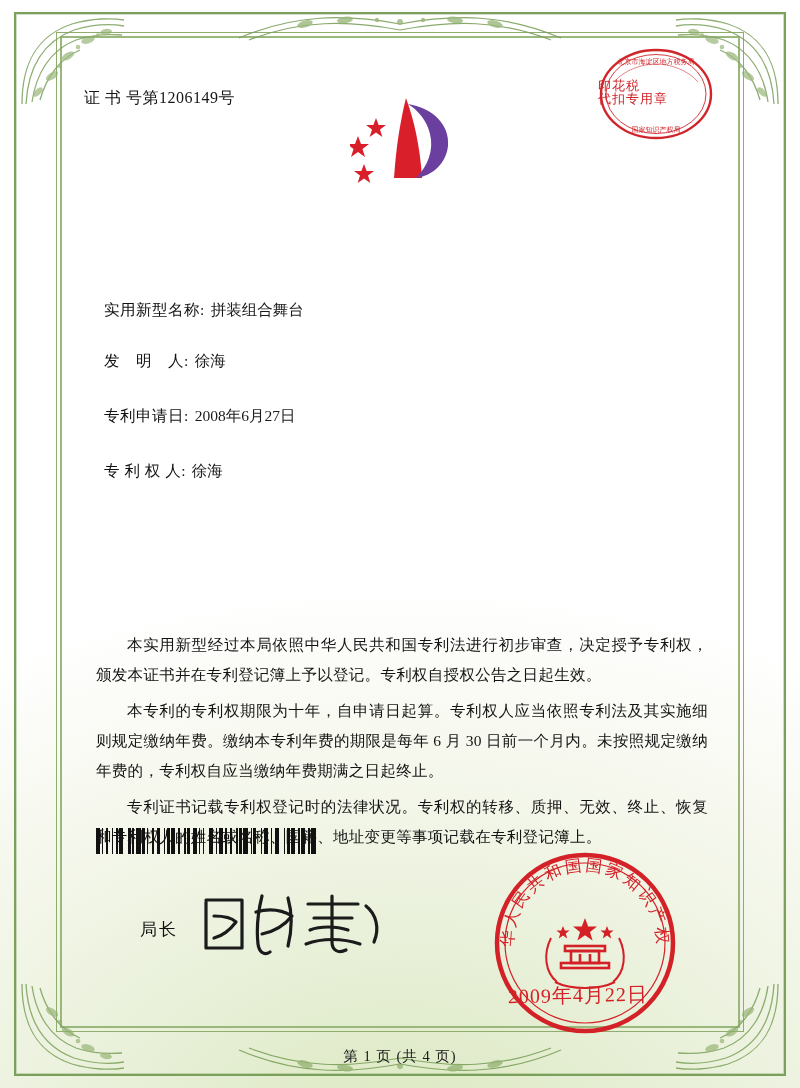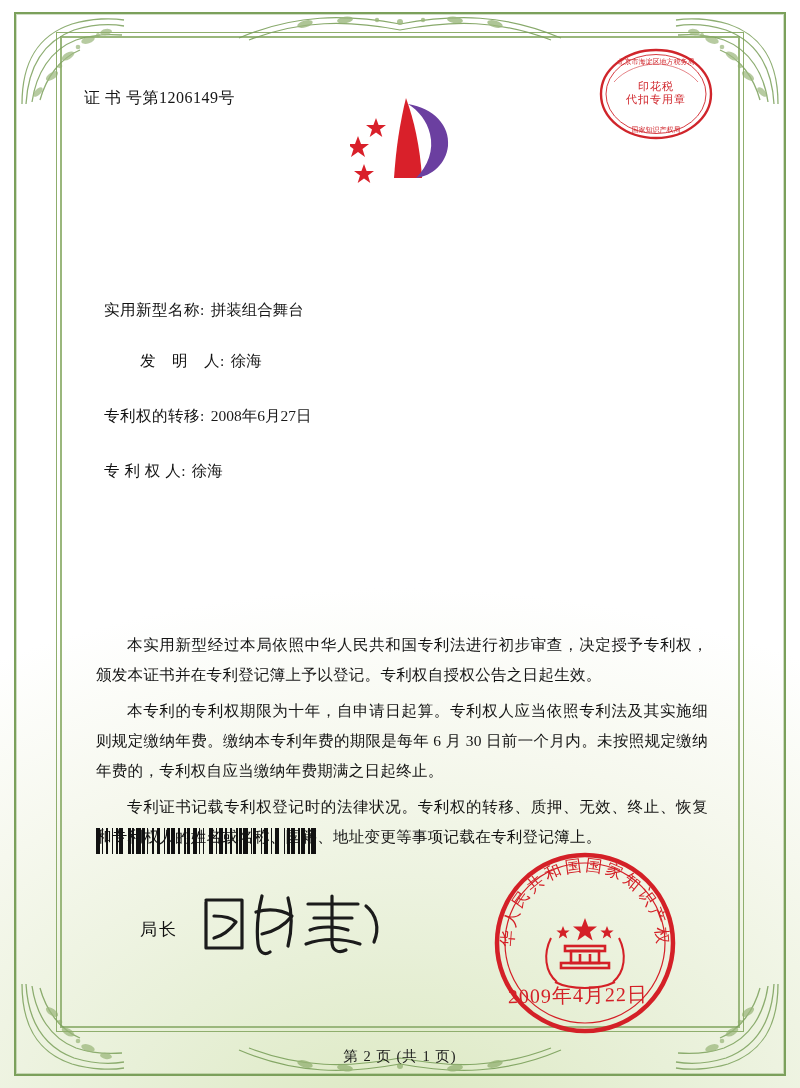--- a/index.html
+++ b/index.html
@@ -98,23 +98,23 @@
   .stamp-oval {
     position: absolute;
     right: 86px;
     top: 48px;
     width: 116px;
     height: 92px;
   }
   .stamp-oval .txt {
     position: absolute;
     left: 0; right: 0;
-    text-align: center;
+    text-align: left;
     color: #d0252b;
-    font-size: 11px;
+    font-size: 13px;
     line-height: 12px;
     font-family: Liberation Sans, sans-serif;
     letter-spacing: 1px;
   }
   .stamp-oval .t1 { top: 32px; }
   .stamp-oval .t2 { top: 45px; }
 
   .title {
     position: absolute;
     left: 0; right: 0;
@@ -144,21 +144,21 @@
     display: inline-block;
     color: #111;
     letter-spacing: 0.5px;
   }
   .field .val {
     display: inline-block;
     color: #1a1a1a;
     padding-left: 2px;
   }
   .field.f-name   { top: 0px; }
-  .field.f-inv    { margin-top: 30px; margin-left: 36px; }
+  .field.f-inv    { margin-top: 30px; }
   .field.f-pat    { margin-top: 30px; }
   .field.f-app    { margin-top: 34px; }
   .field.f-owner  { margin-top: 34px; }
   .field.f-grant  { margin-top: 34px; }
 
   .field .val.faded {
     color: #4a4a4a;
     font-family: "DejaVu Sans Mono", monospace;
     font-size: 14px;
     letter-spacing: 1px;
@@ -383,21 +383,21 @@
     <div class="fields">
       <div class="field f-name">
         <span class="lab">实用新型名称:</span>
         <span class="val">拼装组合舞台</span>
       </div>
       <div class="field f-inv">
         <span class="lab">发　明　人:</span>
         <span class="val">徐海</span>
       </div>
       <div class="field f-app">
-        <span class="lab">专利权的转移:</span>
+        <span class="lab">专利申请日:</span>
         <span class="val">2008年6月27日</span>
       </div>
       <div class="field f-owner">
         <span class="lab">专 利 权 人:</span>
         <span class="val">徐海</span>
       </div>
     </div>
 
     <div class="paragraphs">
       <p>本实用新型经过本局依照中华人民共和国专利法进行初步审查，决定授予专利权，颁发本证书并在专利登记簿上予以登记。专利权自授权公告之日起生效。</p>
@@ -532,15 +532,15 @@
         </g>
         <g fill="none" stroke="#d42027" stroke-width="2">
           <path d="M-34 -14 C-42 2 -40 20 -28 30"></path>
           <path d="M34 -14 C42 2 40 20 28 30"></path>
           <path d="M-30 30 C-14 38 14 38 30 30"></path>
         </g>
       </g>
     </svg>
     <div class="seal-date">2009年4月22日</div>
 
-    <div class="footer">第 2 页 (共 1 页)</div>
+    <div class="footer">第 1 页 (共 4 页)</div>
   </div>
 </div>
 
 </body></html>

